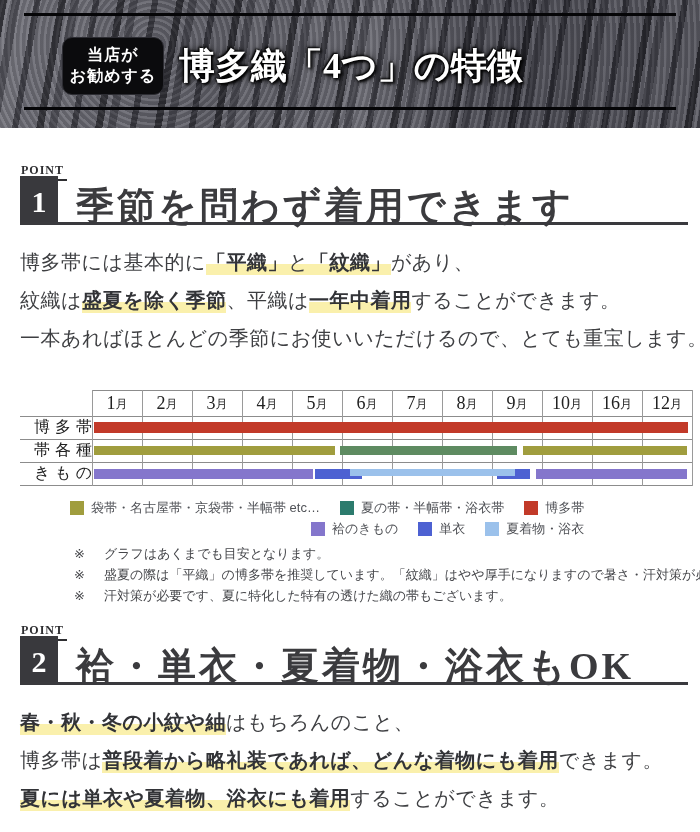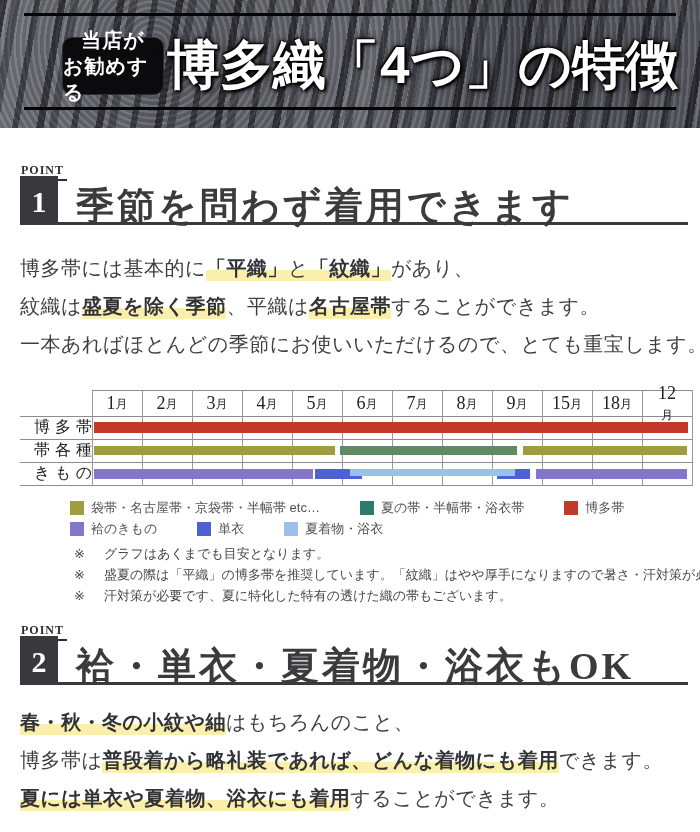--- a/index.html
+++ b/index.html
@@ -14,23 +14,23 @@
         rgba(45,45,52,.45) 12px 20px, rgba(165,165,175,.15) 20px 34px,
         rgba(20,20,26,.5) 34px 40px, rgba(135,135,145,.14) 40px 58px),
       repeating-radial-gradient(circle at 22% 35%, rgba(255,255,255,.10) 0 2px, rgba(0,0,0,.12) 3px 6px),
       linear-gradient(90deg,#6a6a72 0%,#54545c 28%,#63636b 52%,#3e3e46 74%,#4e4e56 100%);}
   .banner .hrule{position:absolute;left:24px;width:652px;height:3px;background:#050507;}
   .rule-top{top:13px;} .rule-bottom{top:107px;}
   .badge{position:absolute;left:62px;top:37px;width:100px;height:56px;border-radius:10px;
     background:#0b0b0d;border:1px solid #2c2c32;display:flex;flex-direction:column;
     align-items:center;justify-content:center;}
   .badge span{color:#fff;font-family:"Liberation Serif","DejaVu Serif",serif;
-    font-size:20px;font-weight:bold;line-height:1.3;letter-spacing:1px;}
-  .main-title{position:absolute;left:167px;top:30px;margin:0;color:#fff;
-    font-family:Liberation Mono, monospace;font-size:53px;font-weight:bold;
+    font-size:16px;font-weight:bold;line-height:1.3;letter-spacing:1px;}
+  .main-title{position:absolute;left:167px;top:30px;margin:12px;color:#fff;
+    font-family:Liberation Serif, serif;font-size:36px;font-weight:bold;
     letter-spacing:0;white-space:nowrap;
     text-shadow:0 0 8px #000,0 0 3px #000,2px 2px 3px #000,-1px -1px 2px #000;}
 
   
   .point-head{position:absolute;left:0;width:631px;height:62px;}
   .point-word{position:absolute;left:21px;top:0;width:46px;
     font-family:"Liberation Serif","DejaVu Serif",serif;font-size:12px;font-weight:bold;
     color:#2e2e31;letter-spacing:1px;border-bottom:2px solid #2e2e31;padding-bottom:1px;}
   .point-box{position:absolute;left:20px;top:13px;width:38px;height:46px;background:#39393d;
     display:flex;align-items:center;justify-content:center;}
@@ -56,21 +56,21 @@
     justify-content:center;color:#222;font-family:"Liberation Serif","DejaVu Serif",serif;}
   .chart .mcell .m-num{font-size:18px;}
   .chart .mcell .m-unit{font-size:12px;padding-top:3px;}
   .chart .rlabel{position:absolute;left:14px;width:58px;display:flex;align-items:center;
     color:#222;font-family:"Liberation Serif","DejaVu Serif",serif;font-size:16px;}
   .chart .rlabel span{width:58px;text-align:justify;text-align-last:justify;}
   .chart .bar{position:absolute;}
 
   
   .legend{position:absolute;left:70px;top:498px;}
-  .lrow{display:flex;align-items:center;column-gap:40px;height:20px;margin-bottom:1px;}
+  .lrow{display:flex;align-items:center;column-gap:20px;height:20px;margin-bottom:1px;justify-content:flex-end;}
   .litem{display:flex;align-items:center;white-space:nowrap;}
   .sq{width:14px;height:14px;display:inline-block;margin-right:7px;}
   .llabel{font-size:13px;color:#505257;}
 
   
   .notes{position:absolute;left:74px;top:543px;width:616px;}
   .nline{display:flex;height:21px;line-height:21px;font-size:13px;color:#45464a;white-space:nowrap;}
   .nmark{width:30px;flex:none;}
 </style>
 </head>
@@ -90,23 +90,23 @@
 
   <div class="point-head" style="top:163px;">
     <div class="point-word">POINT</div>
     <div class="point-box">
       <span>1</span>
     </div>
     <h2 class="point-title">季節を問わず着用できます</h2>
     <div class="head-rule"></div>
   </div>
 
-  <div class="bodycopy" id="p1-body" style="top:243px;margin-top:6px;">
+  <div class="bodycopy" id="p1-body" style="top:243px;">
       <div class="tline"><span class="">博多帯には基本的に</span><span class="hl b">「平織」</span><span class="hl ">と</span><span class="hl b">「紋織」</span><span class="">があり、</span></div>
-      <div class="tline"><span class="">紋織は</span><span class="hl b">盛夏を除く季節</span><span class="">、平織は</span><span class="hl b">名古屋帯</span><span class="">することができます。</span></div>
+      <div class="tline"><span class="">紋織は</span><span class="hl b">盛夏を除く季節</span><span class="">、平織は</span><span class="hl b">一年中着用</span><span class="">することができます。</span></div>
       <div class="tline"><span class="">一本あればほとんどの季節にお使いいただけるので、とても重宝します。</span></div>
     </div>
 
   <div class="chart" id="chart">
       <div class="hline" style="left: 72px; top: 0px; width: 600px;"></div>
       <div class="hline" style="left: 0px; top: 26px; width: 672px;"></div>
       <div class="hline" style="left: 0px; top: 49px; width: 672px;"></div>
       <div class="hline" style="left: 0px; top: 72px; width: 672px;"></div>
       <div class="hline" style="left: 0px; top: 95px; width: 672px;"></div>
       <div class="vline" style="left: 72px;"></div>
@@ -152,28 +152,28 @@
       </div>
       <div class="mcell" style="left: 422px; width: 50px;">
         <span class="m-num">8</span>
         <span class="m-unit">月</span>
       </div>
       <div class="mcell" style="left: 472px; width: 50px;">
         <span class="m-num">9</span>
         <span class="m-unit">月</span>
       </div>
       <div class="mcell" style="left: 522px; width: 50px;">
-        <span class="m-num">15</span>
+        <span class="m-num">10</span>
         <span class="m-unit">月</span>
       </div>
       <div class="mcell" style="left: 572px; width: 50px;">
-        <span class="m-num">18</span>
-        <span class="m-unit">月</span>
-      </div>
-      <div class="mcell" style="left: 622px; width: 50px; flex-direction: column;">
+        <span class="m-num">16</span>
+        <span class="m-unit">月</span>
+      </div>
+      <div class="mcell" style="left: 622px; width: 50px;">
         <span class="m-num">12</span>
         <span class="m-unit">月</span>
       </div>
       <div class="rlabel" style="top: 26px; height: 23px;">
         <span>博多帯</span>
       </div>
       <div class="bar" style="left: 74px; width: 594px; top: 32px; height: 11px; background: rgb(194, 58, 41); z-index: 1;"></div>
       <div class="rlabel" style="top: 49px; height: 23px;">
         <span>帯各種</span>
       </div>

